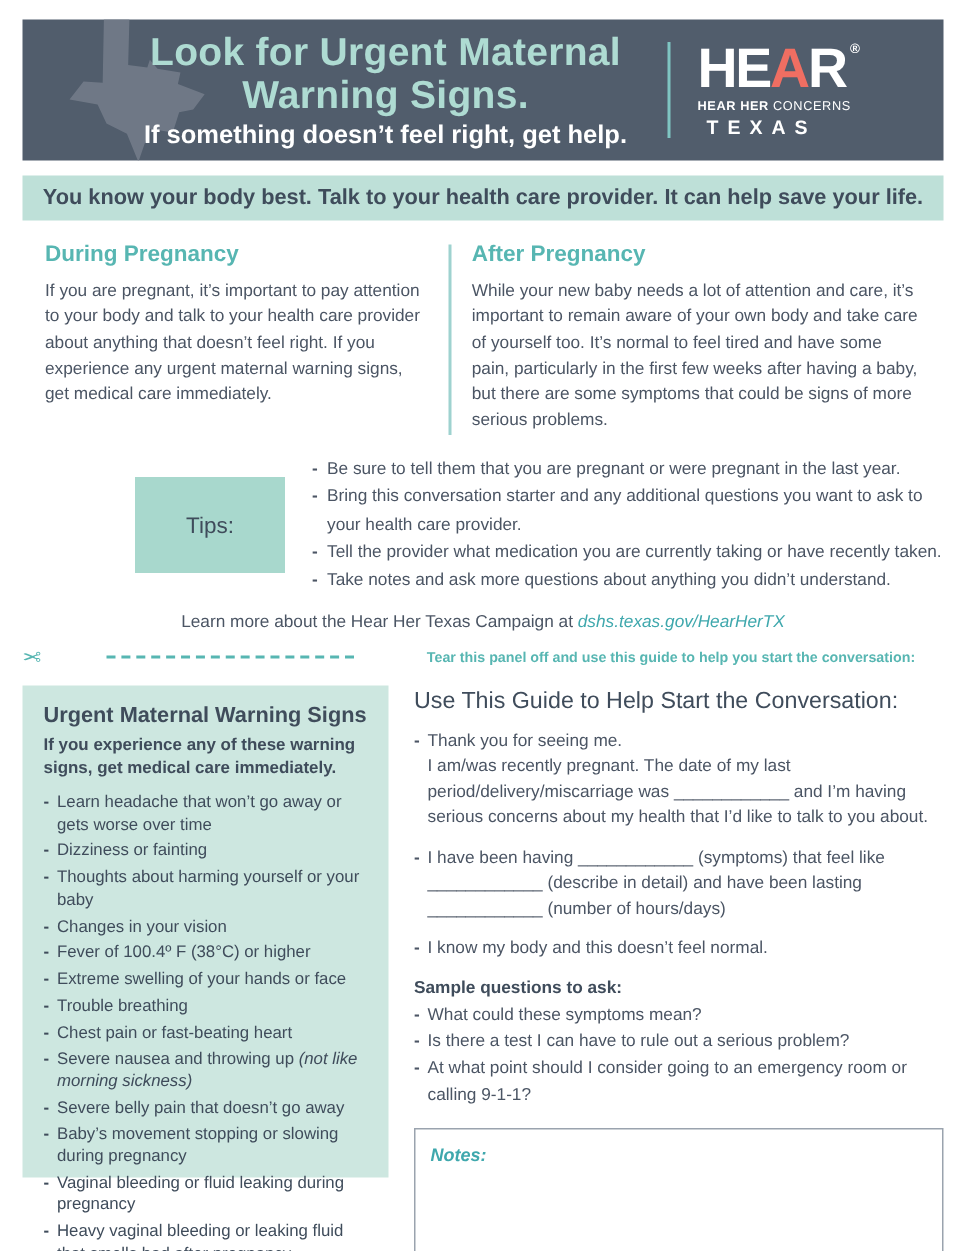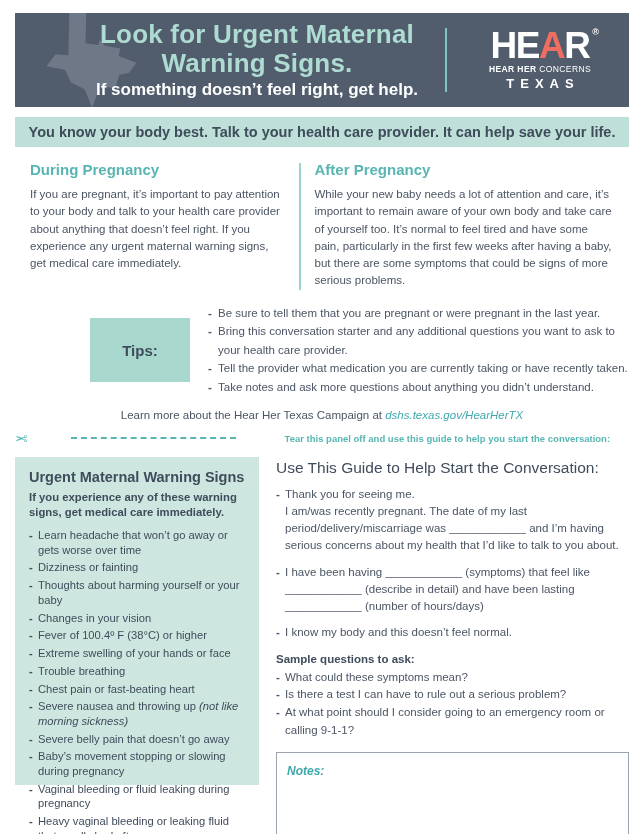--- a/index.html
+++ b/index.html
@@ -15,21 +15,21 @@
   .header {
     position:relative; height:94px; background:#515d6c; overflow:hidden;
     display:flex; align-items:center;
   }
   .texas-sil { position:absolute; left:8px; top:-2px; height:102px; width:130px; }
   .header-titles { flex:1; text-align:center; position:relative; z-index:2; padding-left:60px; }
   .header-title { color:#aedbd2; font-size:26px; font-weight:bold; line-height:1.08; letter-spacing:0.2px; }
   .header-sub { color:#ffffff; font-size:17px; font-weight:bold; margin-top:3px; }
   .header-divider { width:2px; height:64px; background:#7fc5c2; margin:0 18px 0 6px; z-index:2; }
 
-  .hear-logo { width:150px; text-align:center; position:relative; z-index:2; margin-right:14px; }
+  .hear-logo { width:150px; position:relative; z-index:2; margin-right:14px; }
   .hear-word { font-size:37px; font-weight:bold; letter-spacing:-1.5px; line-height:0.9; position:relative; display:inline-block; }
   .hear-word .a { color:#ef6e62; }
   .hear-reg { font-size:9px; position:absolute; top:-1px; right:-8px; font-weight:bold; }
   .hear-tag { font-size:8.5px; letter-spacing:0.4px; margin-top:2px; white-space:nowrap; }
   .hear-tag b { letter-spacing:0.4px; }
   .hear-region { font-size:13px; font-weight:bold; letter-spacing:6px; margin-top:2px; text-indent:6px; }
   .logo-light, .logo-light .hear-reg { color:#ffffff; }
 
   
   .banner {
@@ -45,21 +45,21 @@
   .intro-col-right { flex:1; }
   .teal-heading { color:#57b6b2; font-size:15px; font-weight:bold; margin-bottom:8px; }
   .intro-body { font-size:11.5px; line-height:1.5; color:#4b5564; }
 
   
   .tips-row { display:flex; margin-top:14px; padding-left:75px; align-items:center; }
   .tips-box {
     width:100px; height:64px; background:#a8d8cd; flex:none;
     display:flex; align-items:center; justify-content:center;
   }
-  .tips-box span { color:#3f4c5b; font-size:15px; font-weight:bold; }
+  .tips-box span { color:#3f4c5b; font-size:15px; font-weight:normal; }
   .tips-list { margin-left:18px; list-style:none; }
   .tips-list li { font-size:11.5px; line-height:1.62; color:#4b5564; padding-left:10px; position:relative; }
   .tips-list li::before { content:"-"; position:absolute; left:0; font-weight:bold; }
 
   .learn-line { text-align:center; font-size:11.5px; margin-top:12px; color:#4b5564; }
   .learn-line .lnk { color:#3fa8ad; font-style:italic; }
 
   
   .tear { display:flex; align-items:center; margin-top:10px; color:#57b6b2;gap:41px; }
   .scissors { font-size:15px; line-height:1; transform:scaleX(-1); margin-right:2px; }

